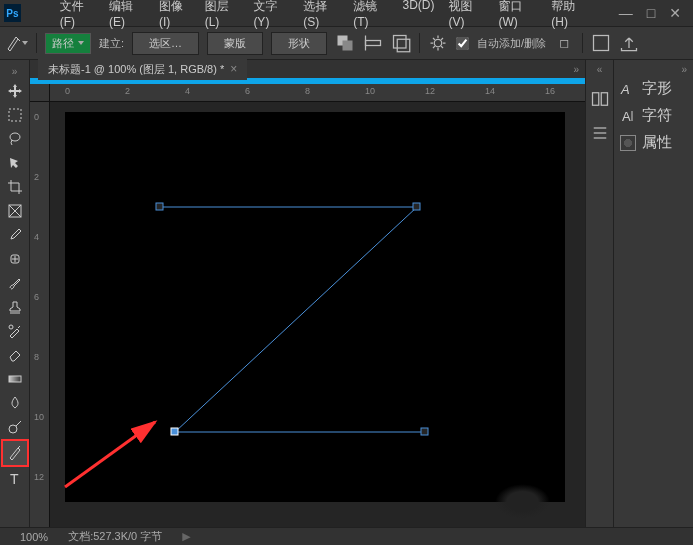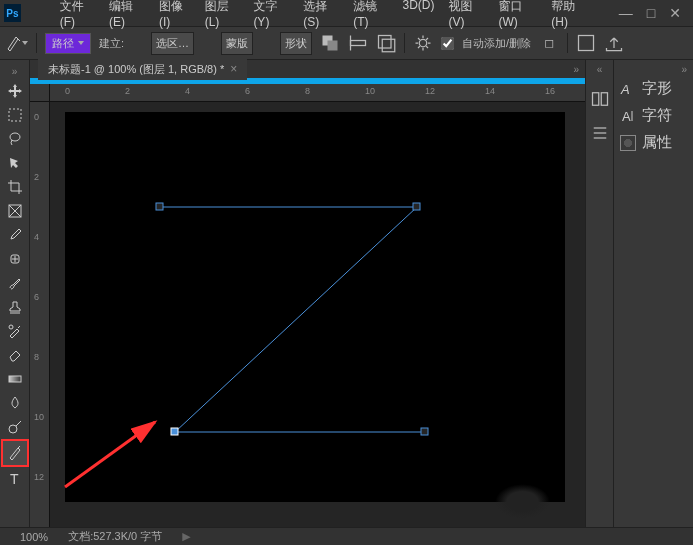--- a/index.html
+++ b/index.html
@@ -7,23 +7,23 @@
 
 .titlebar { height: 26px; background: #323232; display: flex; align-items: center; padding: 0 4px; gap: 25px; }
 .ps-logo { width: 18px; height: 18px; background: #001e36; color: #31a8ff; display: flex; align-items: center; justify-content: center; font-weight: bold; font-size: 10px; margin-right: 8px; }
 .menu { display: flex; gap: 2px; }
 .menu span { padding: 2px 6px; cursor: pointer; }
 .win-controls { margin-left: auto; display: flex; gap: 14px; padding-right: 8px; color: #aaa; }
 .win-controls span { font-size: 14px; cursor: pointer; }
 
 .optbar { height: 34px; background: #383838; border-top: 1px solid #212121; border-bottom: 1px solid #212121; display: flex; align-items: center; padding: 0 6px; gap: 8px; }
 .tool-icon { width: 22px; height: 22px; display: flex; align-items: center; justify-content: center; }
-.select { background: #6d28d9; border: 1px solid #555; padding: 2px 6px; font-size: 11px; color: #ccc; display: flex; align-items: center; gap: 4px; }
+.select { background: #15803d; border: 1px solid #555; padding: 2px 6px; font-size: 11px; color: #ccc; display: flex; align-items: center; gap: 4px; }
 .opt-label { font-size: 11px; color: #bbb; }
-.btn { background: #4a4a4a; border: 1px solid #222; padding: 3px 4px; font-size: 11px; margin-left: 19px; }
+.btn { background: #4a4a4a; border: 1px solid #222; padding: 3px 16px; font-size: 11px; }
 .icon-btn { width: 20px; height: 20px; display: flex; align-items: center; justify-content: center; color: #bbb; }
 .divider { width: 1px; height: 20px; background: #222; }
 
 .workspace { display: flex; height: calc(100% - 60px - 18px); }
 .ltools { width: 30px; background: #383838; border-right: 1px solid #212121; display: flex; flex-direction: column; align-items: center; padding-top: 4px; gap: 0; }
 .ltools .chev { font-size: 10px; color: #888; padding: 2px; }
 .ltool { width: 26px; height: 24px; display: flex; align-items: center; justify-content: center; color: #ccc; cursor: pointer; position: relative; }
 .ltool svg { width: 16px; height: 16px; }
 .ltool.active { background: #4a4a4a; }
 .pen-highlight { border: 2px solid #ff3030; width: 28px; height: 28px; display: flex; align-items: center; justify-content: center; }

